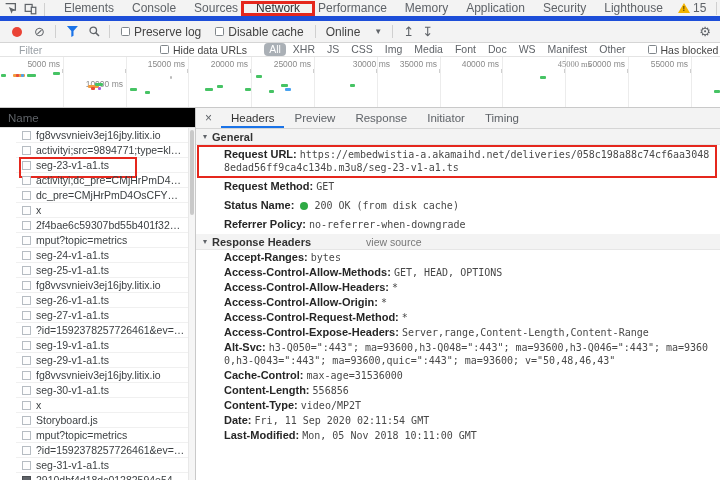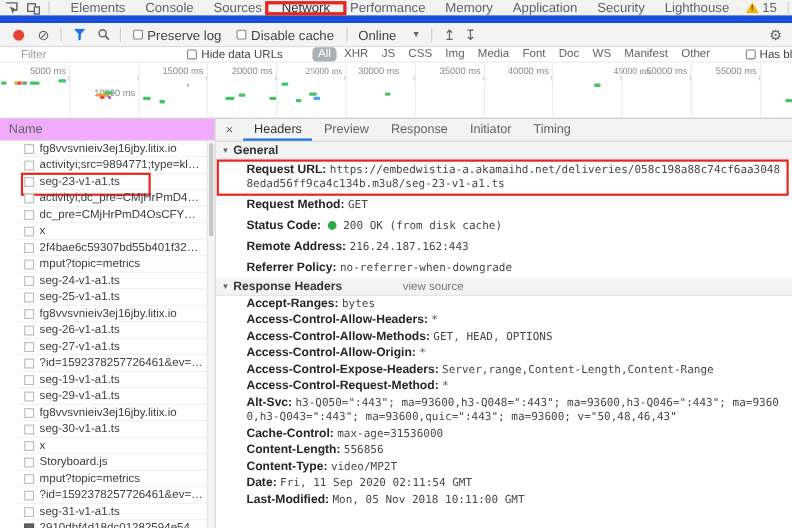--- a/index.html
+++ b/index.html
@@ -2,21 +2,21 @@
 <html><head>
 <meta charset="utf-8">
 <style>
   * { margin:0; padding:0; box-sizing:border-box; }
   body { background:#888; }
   .app{
     width:720px; height:480px; position:relative; overflow:hidden; background:#fff;
     font-family:"Liberation Sans","DejaVu Sans",sans-serif; font-size:12px; color:#333;
   }
   
-  .tabbar{ height:21px; background:#f3f3f3; border-bottom:7px solid #1d4ed8;
+  .tabbar{ height:21px; background:#f3f3f3; border-bottom:5px solid #1d4ed8;
            display:flex; align-items:flex-end; }
   .icobtn{ width:20px; height:100%; display:flex; align-items:center; justify-content:center;
            color:#5f6368; flex:none; }
   .sep{ width:1px; height:13px; background:#d0d0d0; margin:0 4px; flex:none; }
   .tabs{ display:flex; height:100%; margin-left:6px; }
   .tab{ padding:0 9px; height:100%; display:flex; align-items:center; color:#5f6368;
         position:relative; white-space:nowrap; cursor:default; }
   .tab.active{ color:#333; box-shadow:inset 0 -2px 0 #1a73e8; }
   .tab.annotated::after{ content:""; position:absolute; left:-6px; right:-6px; top:1px; bottom:0;
         border:3px solid #e5271d; pointer-events:none; }
@@ -41,35 +41,35 @@
   .arrows{ display:flex; align-items:center; gap:8px; font-size:13px; color:#5f6368; margin-left:6px; }
   
   .filterbar{ height:14px; background:#fff; border-bottom:1px solid #e4e4e4;
               display:flex; align-items:center; font-size:10.5px; color:#5f6368; padding-left:7px; }
   .flt-input{ border:none; outline:none; width:140px; font-size:10.5px; background:transparent;
               font-family:inherit; color:#333;padding-left:12px; }
   .flt-input::placeholder{ color:#9aa0a6; }
   .chips{ display:flex; align-items:center; gap:2px; margin:0 4px; }
   .chip{ padding:0 5px; line-height:13px; white-space:nowrap; border-radius:4px; }
   .chip.active{ background:#aab0b6; color:#fff; }
-  .filterbar .cbw{ margin:0 23px; }
+  .filterbar .cbw{ margin:0 13px; }
   
   .overview{ position:relative; height:51px; border-bottom:1px solid #c9c9c9; background:#fff; }
   .gl{ position:absolute; top:0; bottom:0; width:1px; background:#ececec; }
   .tl{ position:absolute; top:2px; font-size:8.5px; color:#8a8a8a; transform:translateX(-100%);
        padding-right:3px; white-space:nowrap; }
   .tlb{ position:absolute; top:12px; height:4px; width:1px; background:#cfcfcf;
         transform:translateX(-100%); }
   .ov-bar{ position:absolute; height:3px; border-radius:1px; }
   
   .main{ display:flex; height:372px; }
   .left{ width:196px; border-right:1px solid #c9c9c9; display:flex; flex-direction:column;
          position:relative; flex:none; }
   .name-hdr{ height:20px; border-bottom:1px solid #ddd; padding-left:8px; display:flex;
-             align-items:center; color:#5f6368; font-size:11.5px; background:#f0abfc; flex:none; }
+             align-items:center; color:#5f6368; font-size:11.5px; background:#000000; flex:none; }
   .rows{ flex:1; overflow:hidden;padding-left:16px; }
   .row{ height:15px; display:flex; align-items:center; padding-left:6px;
         border-bottom:1px solid #f0f0f0; font-size:10.5px; color:#3c4043; position:relative; }
   .fico{ width:9px; height:9px; border:1px solid #b6bcc2; background:#fdfdfd; margin-right:5px; flex:none; }
   .row.icon-dark .fico{ background:#5f6368; border-color:#4a4d51; }
   .rlabel{ overflow:hidden; text-overflow:ellipsis; white-space:nowrap; padding-right:10px; }
   .row.boxed::after{ content:""; position:absolute; left:3px; top:-1px; width:114px; height:17px;
         border:2.5px solid #e5271d; pointer-events:none; }
   .sb{ position:absolute; right:0; top:20px; bottom:0; width:7px; background:#f5f5f5;
        border-left:1px solid #e8e8e8; }
@@ -267,24 +267,24 @@
       <div class="tlb" style="left: 126px;"></div>
       <div class="tl" style="left: 126px; margin-top: 20px;">10000 ms</div>
       <div class="gl" style="left: 188px;"></div>
       <div class="tlb" style="left: 188px;"></div>
       <div class="tl" style="left: 188px;">15000 ms</div>
       <div class="gl" style="left: 251px;"></div>
       <div class="tlb" style="left: 251px;"></div>
       <div class="tl" style="left: 251px;">20000 ms</div>
       <div class="gl" style="left: 314px;"></div>
       <div class="tlb" style="left: 314px;"></div>
-      <div class="tl" style="left: 314px; font-family: Liberation Serif, serif;">25000 ms</div>
+      <div class="tl" style="left: 314px;">25000 ms</div>
       <div class="gl" style="left: 377px;"></div>
       <div class="tlb" style="left: 377px;"></div>
-      <div class="tl" style="left: 366px;">30000 ms</div>
+      <div class="tl" style="left: 393px;">30000 ms</div>
       <div class="gl" style="left: 440px;"></div>
       <div class="tlb" style="left: 440px;"></div>
       <div class="tl" style="left: 440px;">35000 ms</div>
       <div class="gl" style="left: 502px;"></div>
       <div class="tlb" style="left: 502px;"></div>
       <div class="tl" style="left: 502px;">40000 ms</div>
       <div class="gl" style="left: 565px;"></div>
       <div class="tlb" style="left: 565px;"></div>
       <div class="tl" style="left: 594px; font-family: Liberation Serif, serif;">45000 ms</div>
       <div class="gl" style="left: 628px;"></div>
@@ -490,30 +490,25 @@
               <span class="v">https://embedwistia-a.akamaihd.net/deliveries/058c198a88c74cf6aa30488edad56ff9ca4c134b.m3u8/seg-23-v1-a1.ts</span>
             </div>
 
             <div class="kv">
               <span class="k">Request Method:</span>
               
               <span class="v">GET</span>
             </div>
 
             <div class="kv has-dot">
-              <span class="k">Status Code:</span>
+              <span class="k">Status Name:</span>
               <span class="dot"></span>
               <span class="v">200 OK (from disk cache)</span>
             </div>
 
-            <div class="kv">
-              <span class="k">Remote Address:</span>
-              
-              <span class="v">216.24.187.162:443</span>
-            </div>
 
             <div class="kv">
               <span class="k">Referrer Policy:</span>
               
               <span class="v">no-referrer-when-downgrade</span>
             </div>
           </div>
         <div class="sec-hdr">
           <span class="tri">▾</span>
           <span>Response Headers</span>
@@ -521,47 +516,47 @@
         </div>
         <div class="resp">
 
             <div class="kv">
               <span class="k">Accept-Ranges:</span>
               
               <span class="v">bytes</span>
             </div>
 
             <div class="kv">
+              <span class="k">Access-Control-Allow-Methods:</span>
+              
+              <span class="v">GET, HEAD, OPTIONS</span>
+            </div>
+
+            <div class="kv">
               <span class="k">Access-Control-Allow-Headers:</span>
               
               <span class="v">*</span>
             </div>
 
             <div class="kv">
-              <span class="k">Access-Control-Allow-Methods:</span>
-              
-              <span class="v">GET, HEAD, OPTIONS</span>
-            </div>
-
-            <div class="kv">
               <span class="k">Access-Control-Allow-Origin:</span>
               
               <span class="v">*</span>
             </div>
 
             <div class="kv">
+              <span class="k">Access-Control-Request-Method:</span>
+              
+              <span class="v">*</span>
+            </div>
+
+            <div class="kv">
               <span class="k">Access-Control-Expose-Headers:</span>
               
               <span class="v">Server,range,Content-Length,Content-Range</span>
-            </div>
-
-            <div class="kv">
-              <span class="k">Access-Control-Request-Method:</span>
-              
-              <span class="v">*</span>
             </div>
 
             <div class="kv">
               <span class="k">Alt-Svc:</span>
               
               <span class="v">h3-Q050=":443"; ma=93600,h3-Q048=":443"; ma=93600,h3-Q046=":443"; ma=93600,h3-Q043=":443"; ma=93600,quic=":443"; ma=93600; v="50,48,46,43"</span>
             </div>
 
             <div class="kv">
               <span class="k">Cache-Control:</span>

